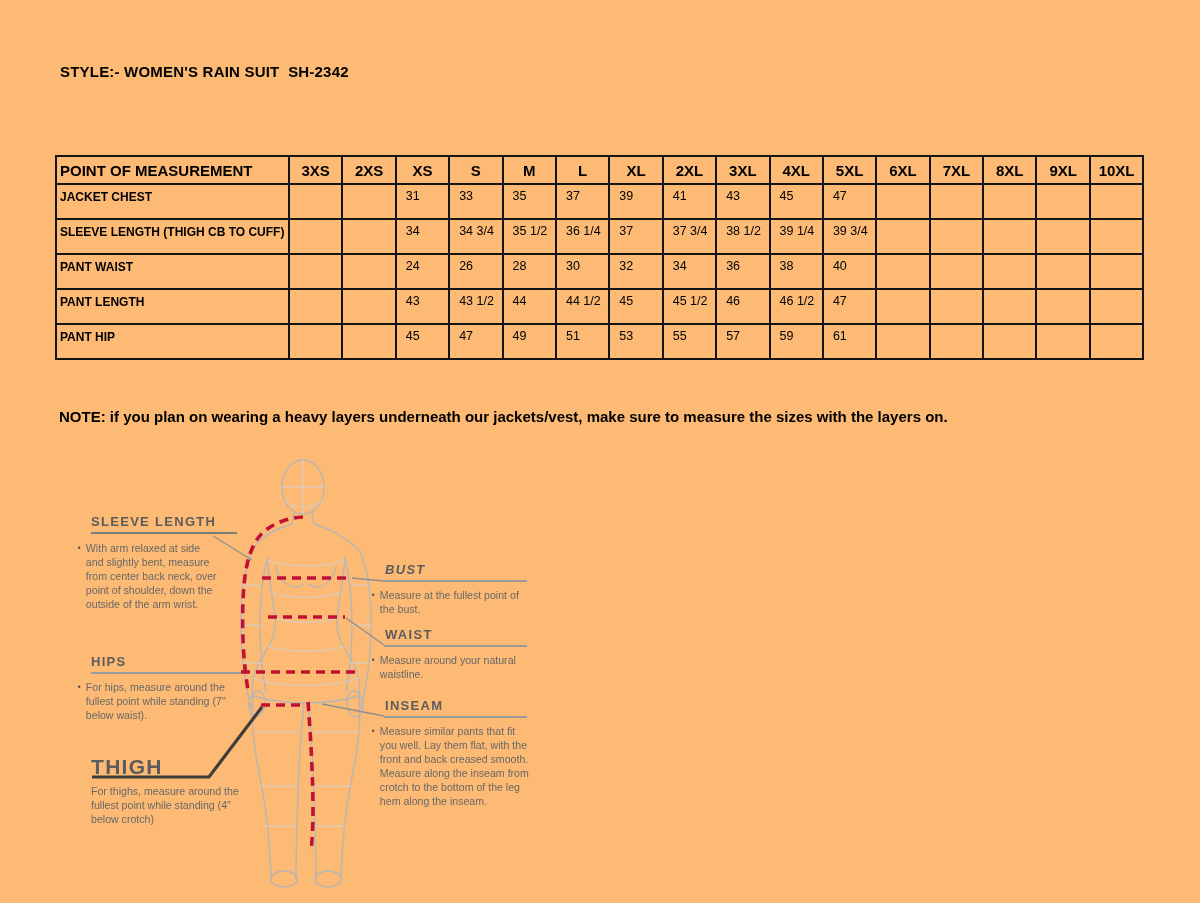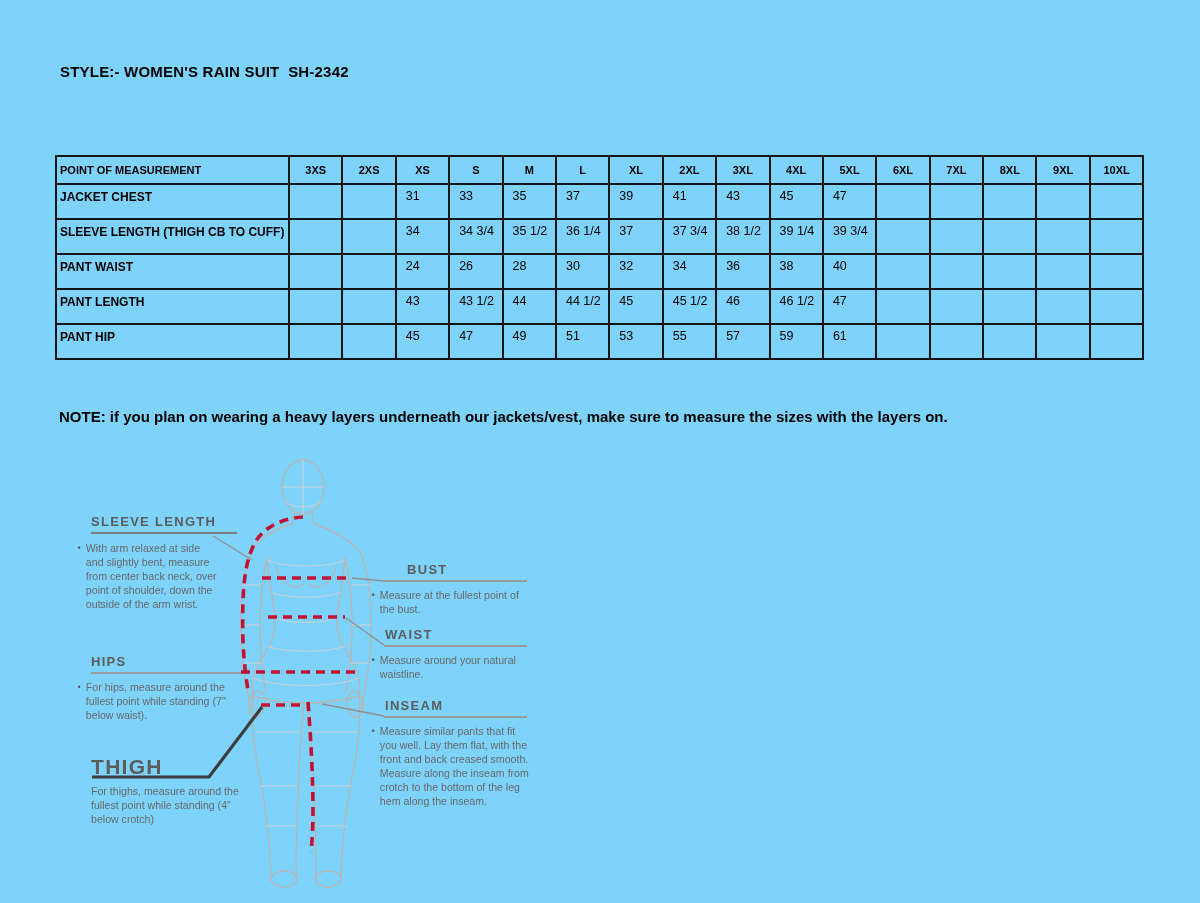--- a/index.html
+++ b/index.html
@@ -1,28 +1,28 @@
 <!DOCTYPE html>
 <html><head>
 <meta charset="utf-8">
 <style>
   html,body { margin:0; padding:0; background:#ffffff; }
   #page {
-    position:relative; width:1200px; height:903px; background:#7dd3fc;
+    position:relative; width:1200px; height:903px; background:#fdba74;
     font-family:"Liberation Sans", sans-serif; color:#000; overflow:hidden;
   }
   #doc-title {
     position:absolute; left:60px; top:63px;
     font-size:15px; font-weight:700; letter-spacing:0.2px; white-space:pre;
   }
   
   #size-table-wrap { position:absolute; left:55px; top:155px; }
   table.size { border-collapse:collapse; table-layout:fixed; width:1088px; }
   table.size th, table.size td { border:2px solid #141414; overflow:hidden; white-space:nowrap; }
-  table.size th { font-size:11px; font-weight:700; text-align:center; height:24px; padding:1px 0; }
+  table.size th { font-size:15px; font-weight:700; text-align:center; height:24px; padding:1px 0; }
   table.size th.label-col { text-align:left; padding-left:3px; }
   table.size td { height:28px; vertical-align:top; padding:4px 2px 0 9px; font-size:12.5px; font-weight:400; }
   table.size td.row-label { font-weight:700; font-size:12px; padding:5px 2px 0 3px;margin-top:23px; }
   
   #note-text { position:absolute; left:59px; top:408px; font-size:15px; font-weight:700; }
   
   #diagram-svg { position:absolute; left:0; top:0; }
   .diag-h {
     position:absolute; font-size:13px; font-weight:700; color:#5c5c5c;
     letter-spacing:1.3px; white-space:nowrap;
@@ -259,21 +259,21 @@
   <div class="diag-d" style="left:78px; top:680px; width:160px;">
     <span class="bullet">▪</span>
     <span>For hips, measure around the fullest point while standing (7" below waist).</span>
   </div>
 
   <div class="diag-h" style="left:91px; top:755px; font-size:21px;">THIGH</div>
   <div class="diag-d" style="left:91px; top:784px; width:152px;">
     <span>For thighs, measure around the fullest point while standing (4" below crotch)</span>
   </div>
 
-  <div class="diag-h" style="left:407px; top:562px;">BUST</div>
+  <div class="diag-h" style="left:385px; top:562px;font-style:italic;">BUST</div>
   <div class="diag-d" style="left:372px; top:588px; width:150px;">
     <span class="bullet">▪</span>
     <span>Measure at the fullest point of the bust.</span>
   </div>
 
   <div class="diag-h" style="left:385px; top:627px;">WAIST</div>
   <div class="diag-d" style="left:372px; top:653px; width:150px;">
     <span class="bullet">▪</span>
     <span>Measure around your natural waistline.</span>
   </div>

